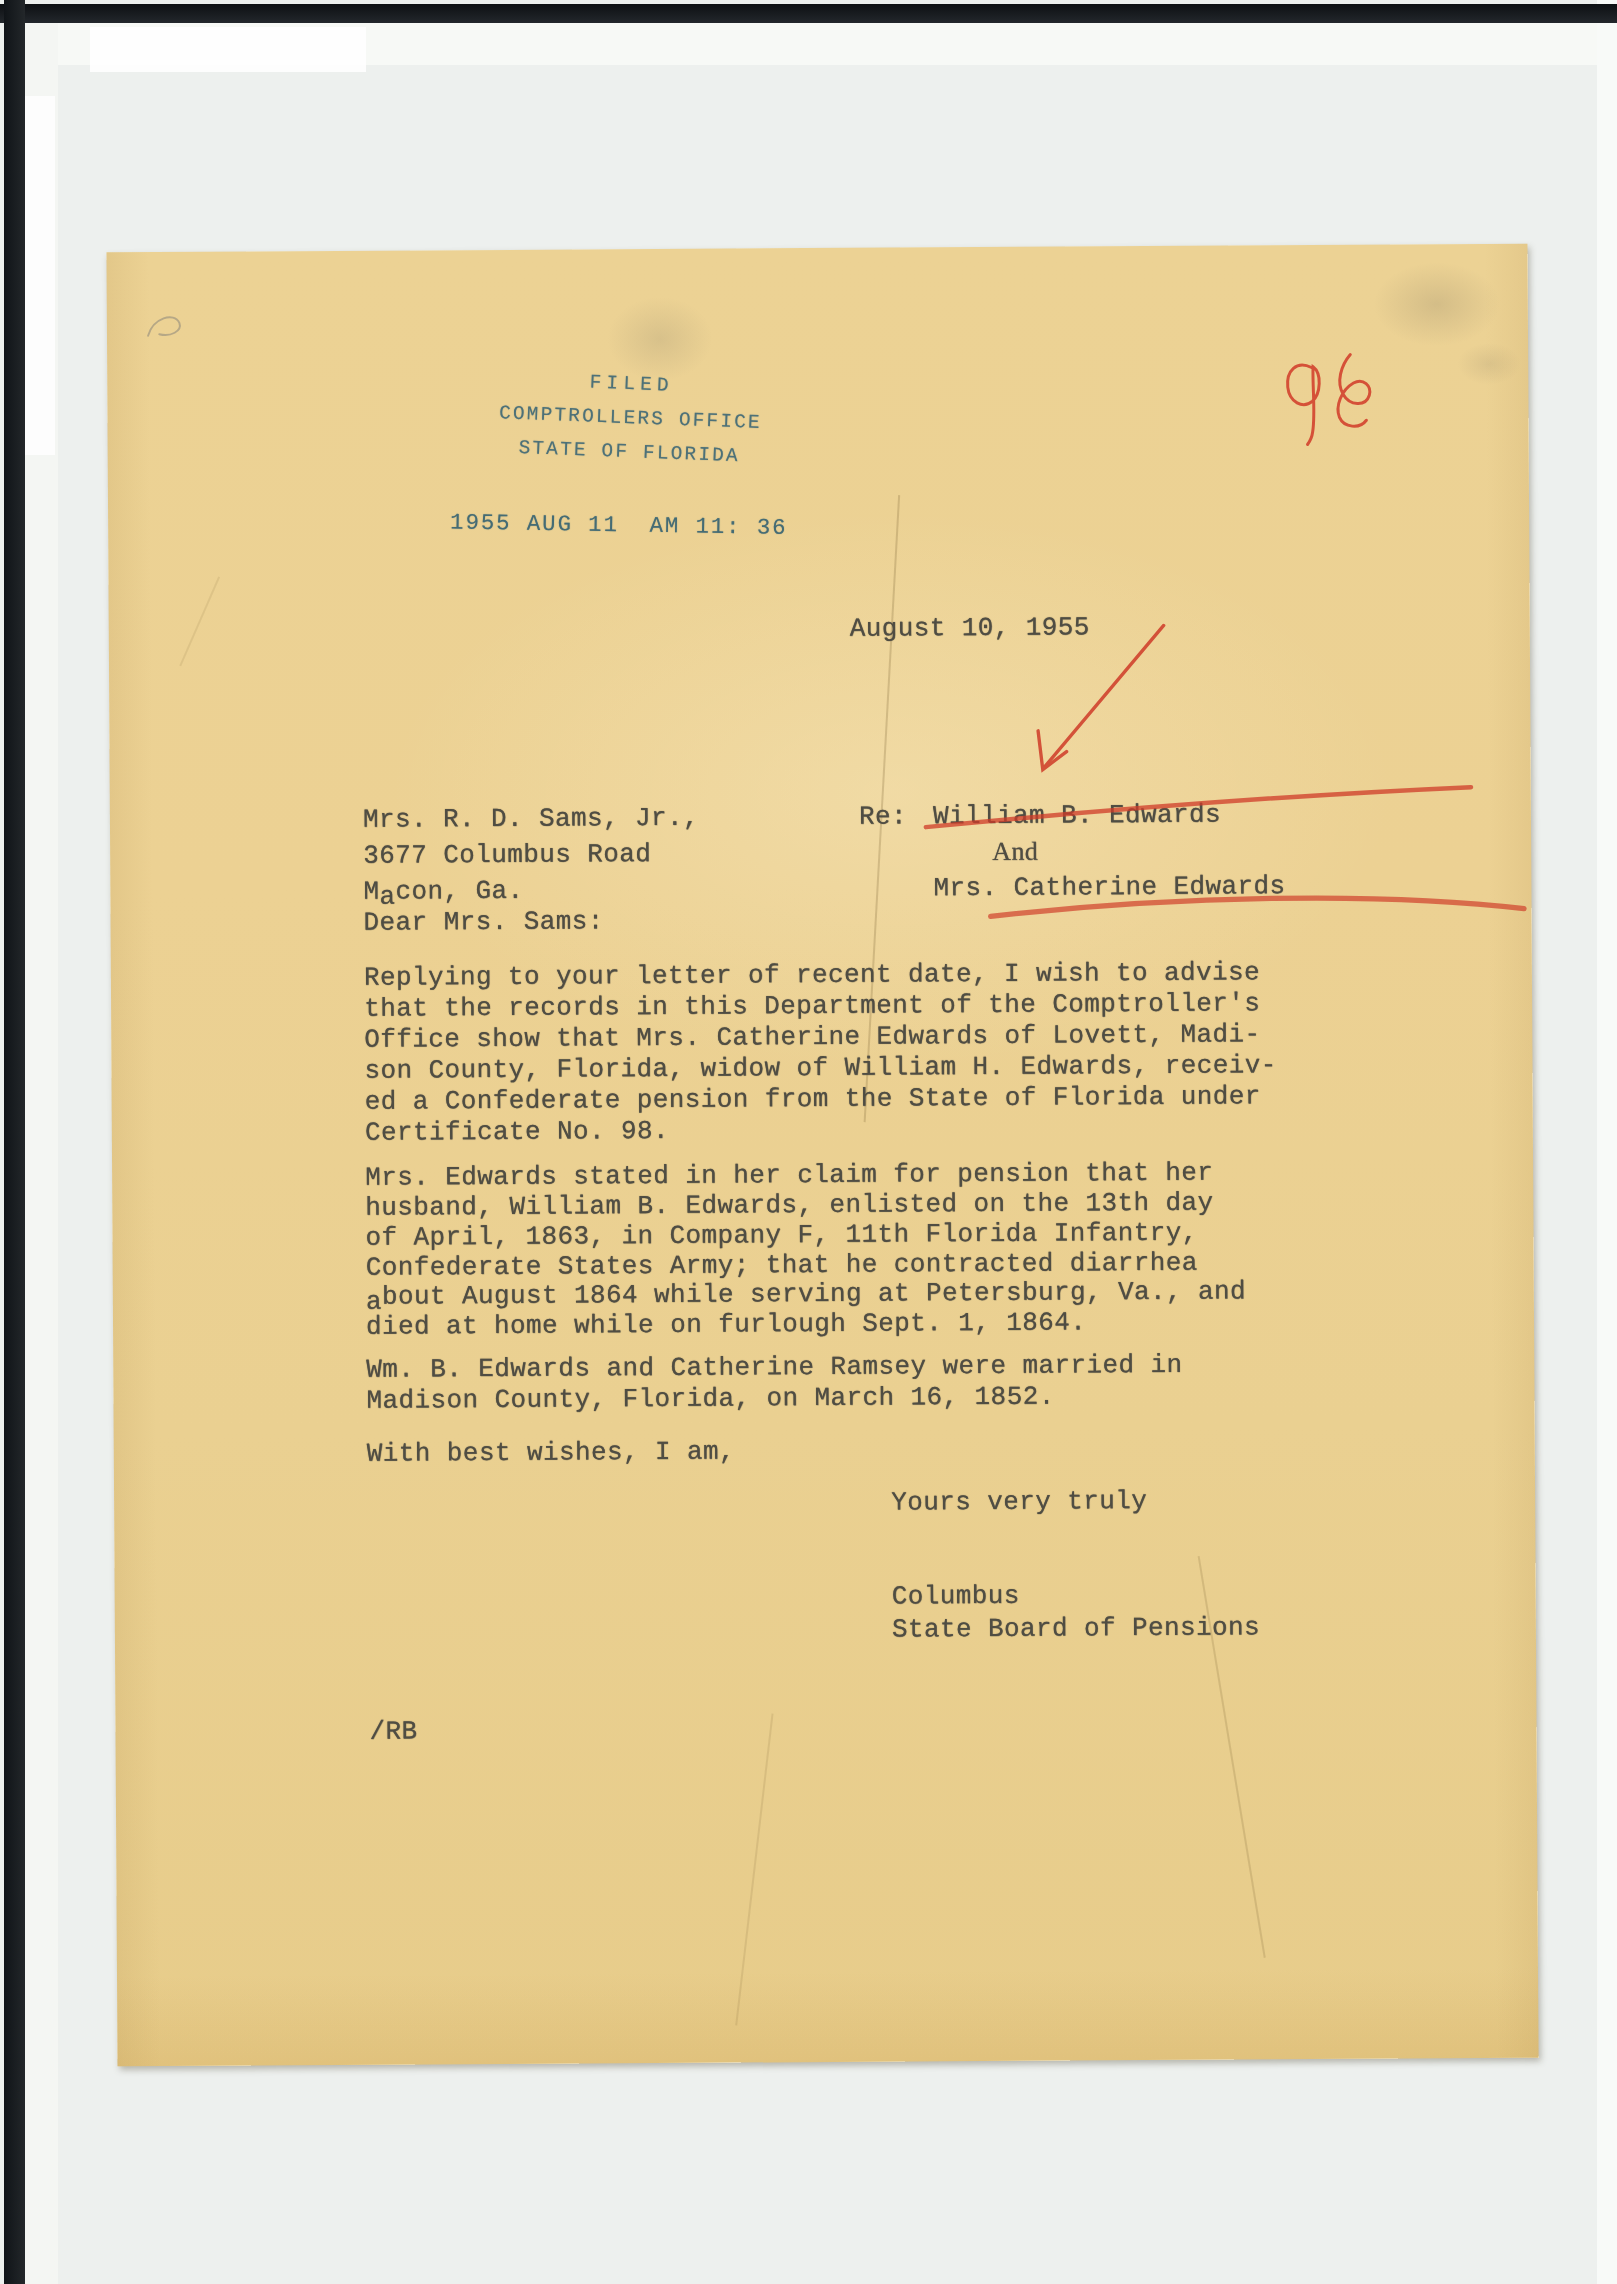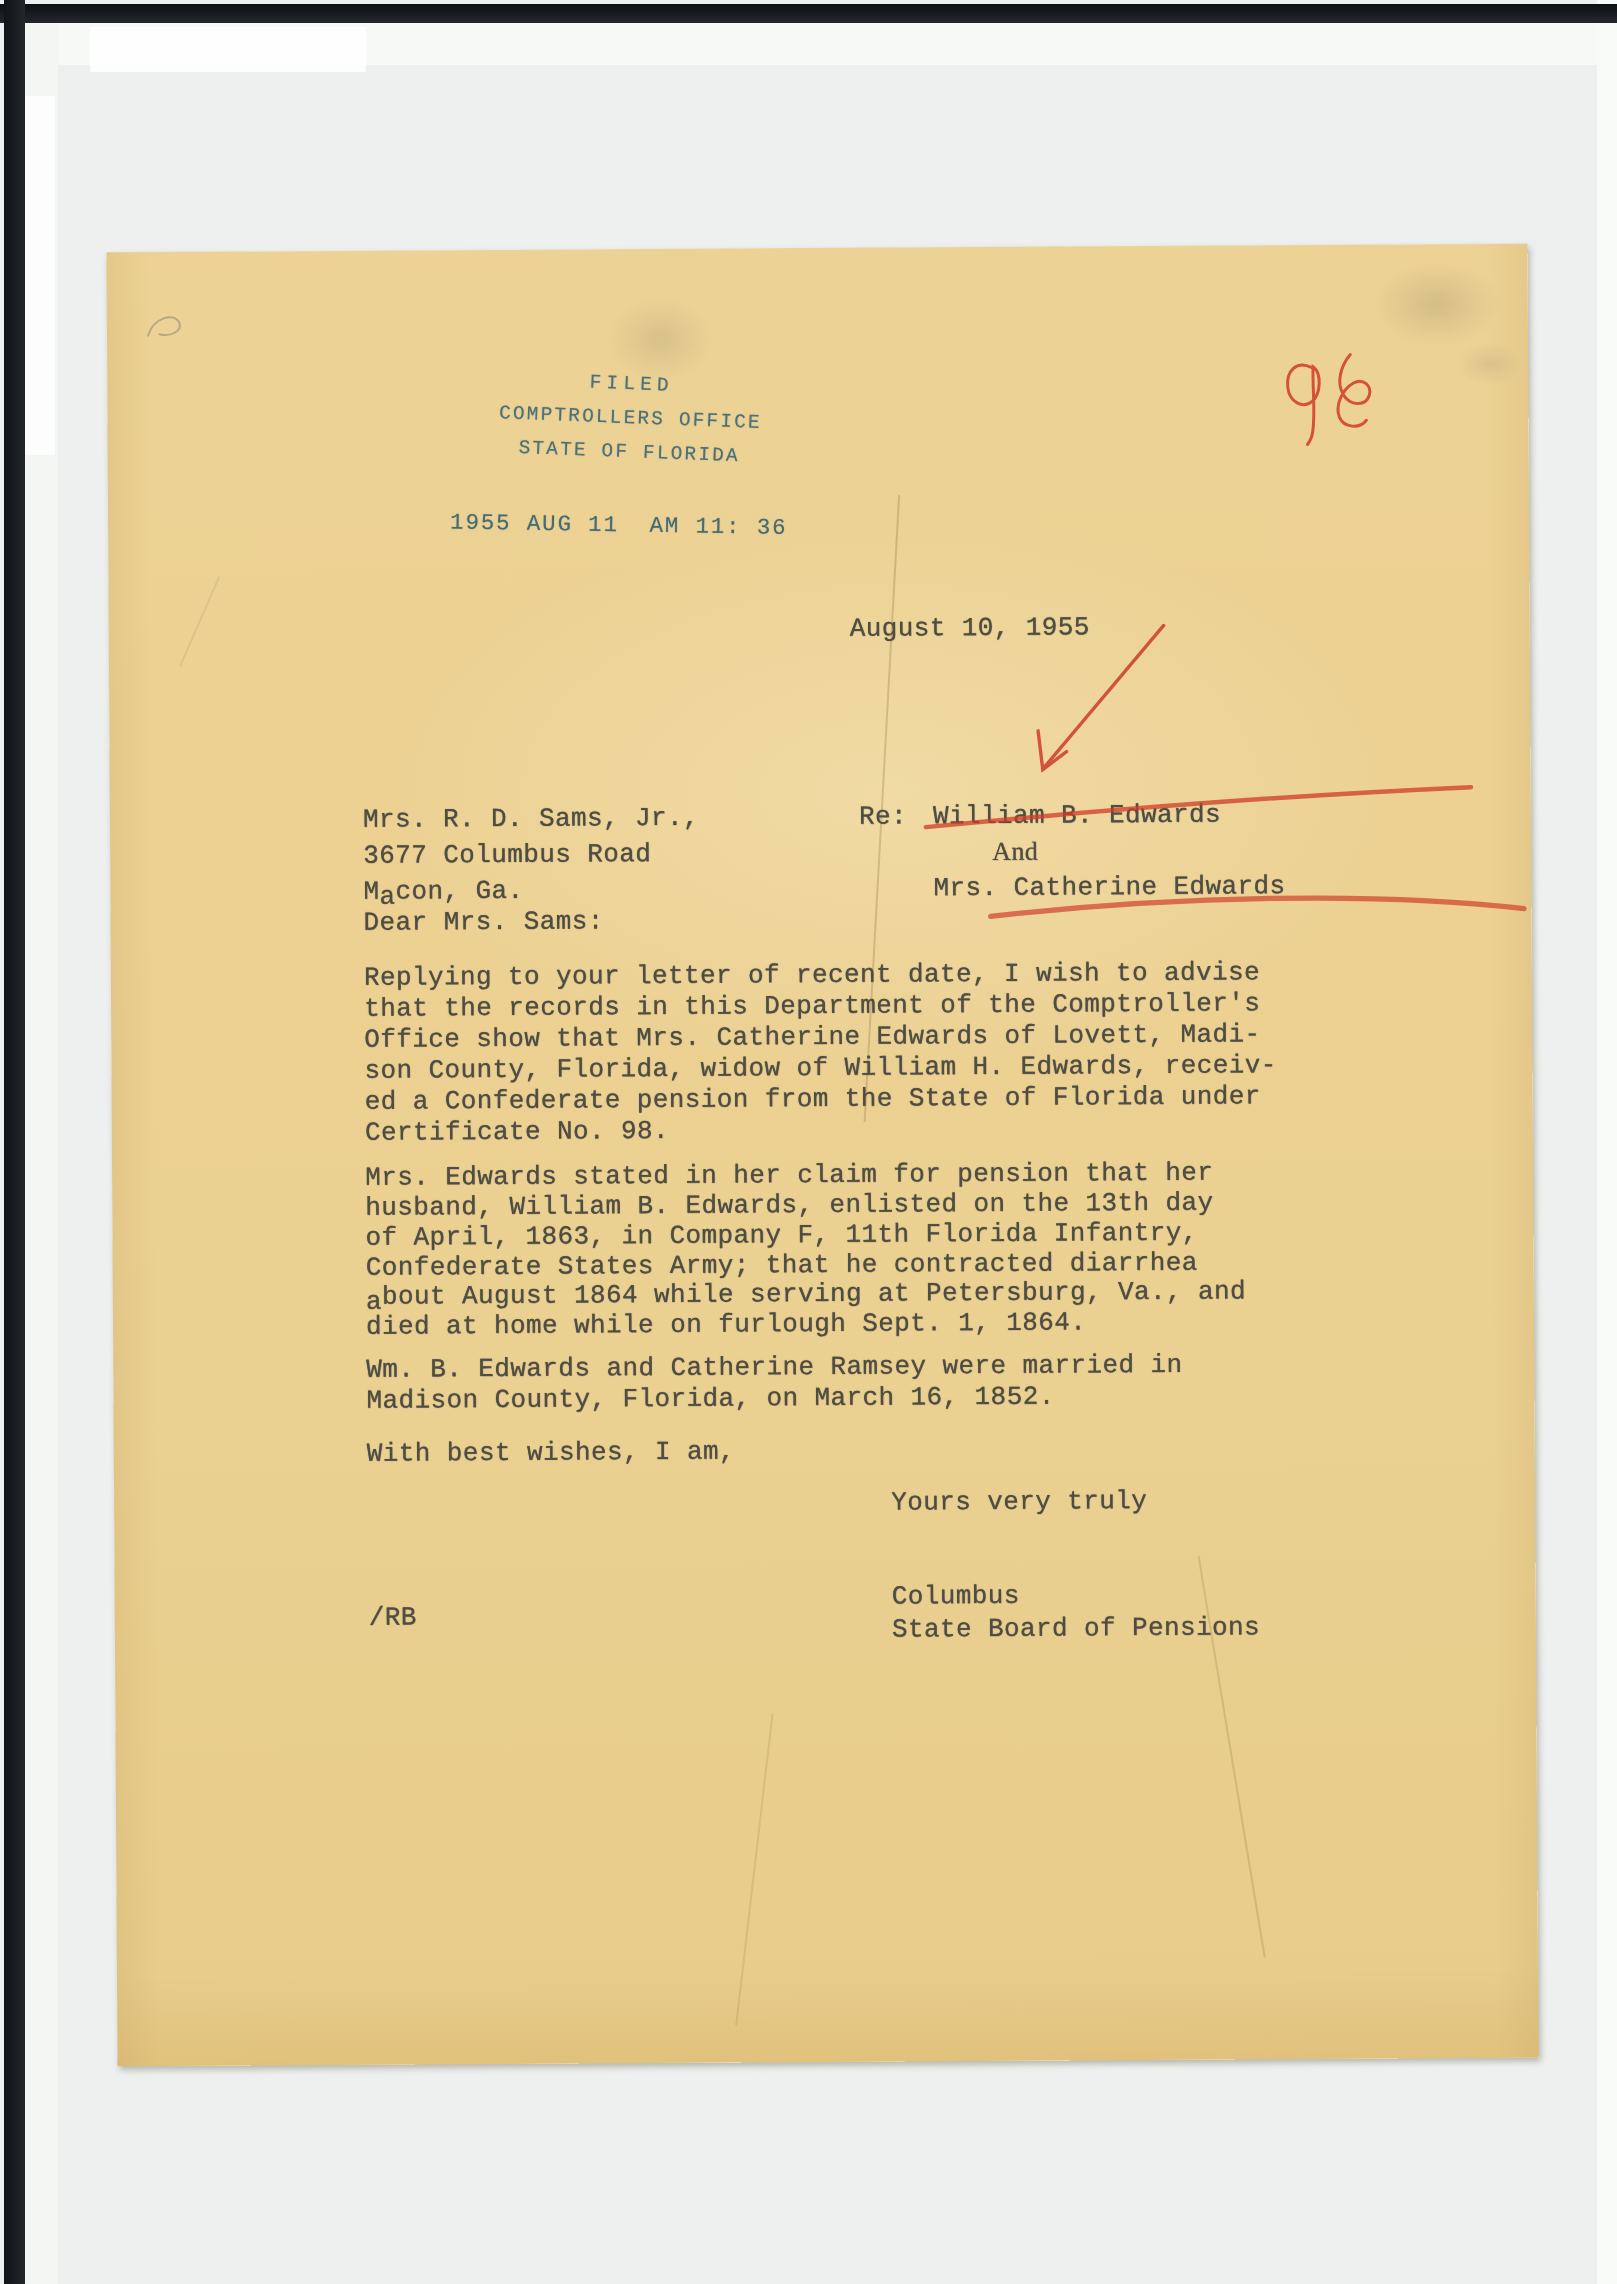--- a/index.html
+++ b/index.html
@@ -104,21 +104,21 @@
     <div class="tw lh40" style="left:253px;top:1061px;">died at home while on furlough Sept. 1, 1864.</div>
 
     <div class="tw" style="left:253px;top:1104px;">Wm. B. Edwards and Catherine Ramsey were married in
 Madison County, Florida, on March 16, 1852.</div>
 
     <div class="tw" style="left:253px;top:1188px;">With best wishes, I am,</div>
 
     <div class="tw" style="left:777px;top:1240px;">Yours very truly</div>
     <div class="tw" style="left:777px;top:1334px;">Columbus</div>
     <div class="tw" style="left:777px;top:1367px;">State Board of Pensions</div>
-    <div class="tw" style="left:254px;top:1352px;">/RB</div>
+    <div class="tw" style="left:254px;top:1466px;">/RB</div>
 
     <svg id="red-marks" width="1421" height="1814" viewBox="0 0 1902 2428">
 
       <path d="M 55 112 C 62 88 90 80 97 95 C 101 106 85 114 70 110" fill="none" stroke="#8a857a" stroke-width="2.6" stroke-linecap="round" opacity="0.55"></path>
 
       <g stroke="#d2402c" stroke-width="4" fill="none" stroke-linecap="round" opacity="0.88">
         <path d="M 1612 164 C 1592 154 1578 168 1580 190 C 1582 210 1600 220 1613 209 C 1624 199 1626 172 1614 163 C 1613 190 1617 226 1613 250 C 1612 258 1609 263 1606 267"></path>
         <path d="M 1664 147 C 1651 162 1645 184 1654 200 C 1663 216 1684 217 1689 202 C 1693 189 1681 178 1668 185 C 1652 194 1643 216 1649 231 C 1655 245 1676 247 1685 235"></path>
       </g>
 

